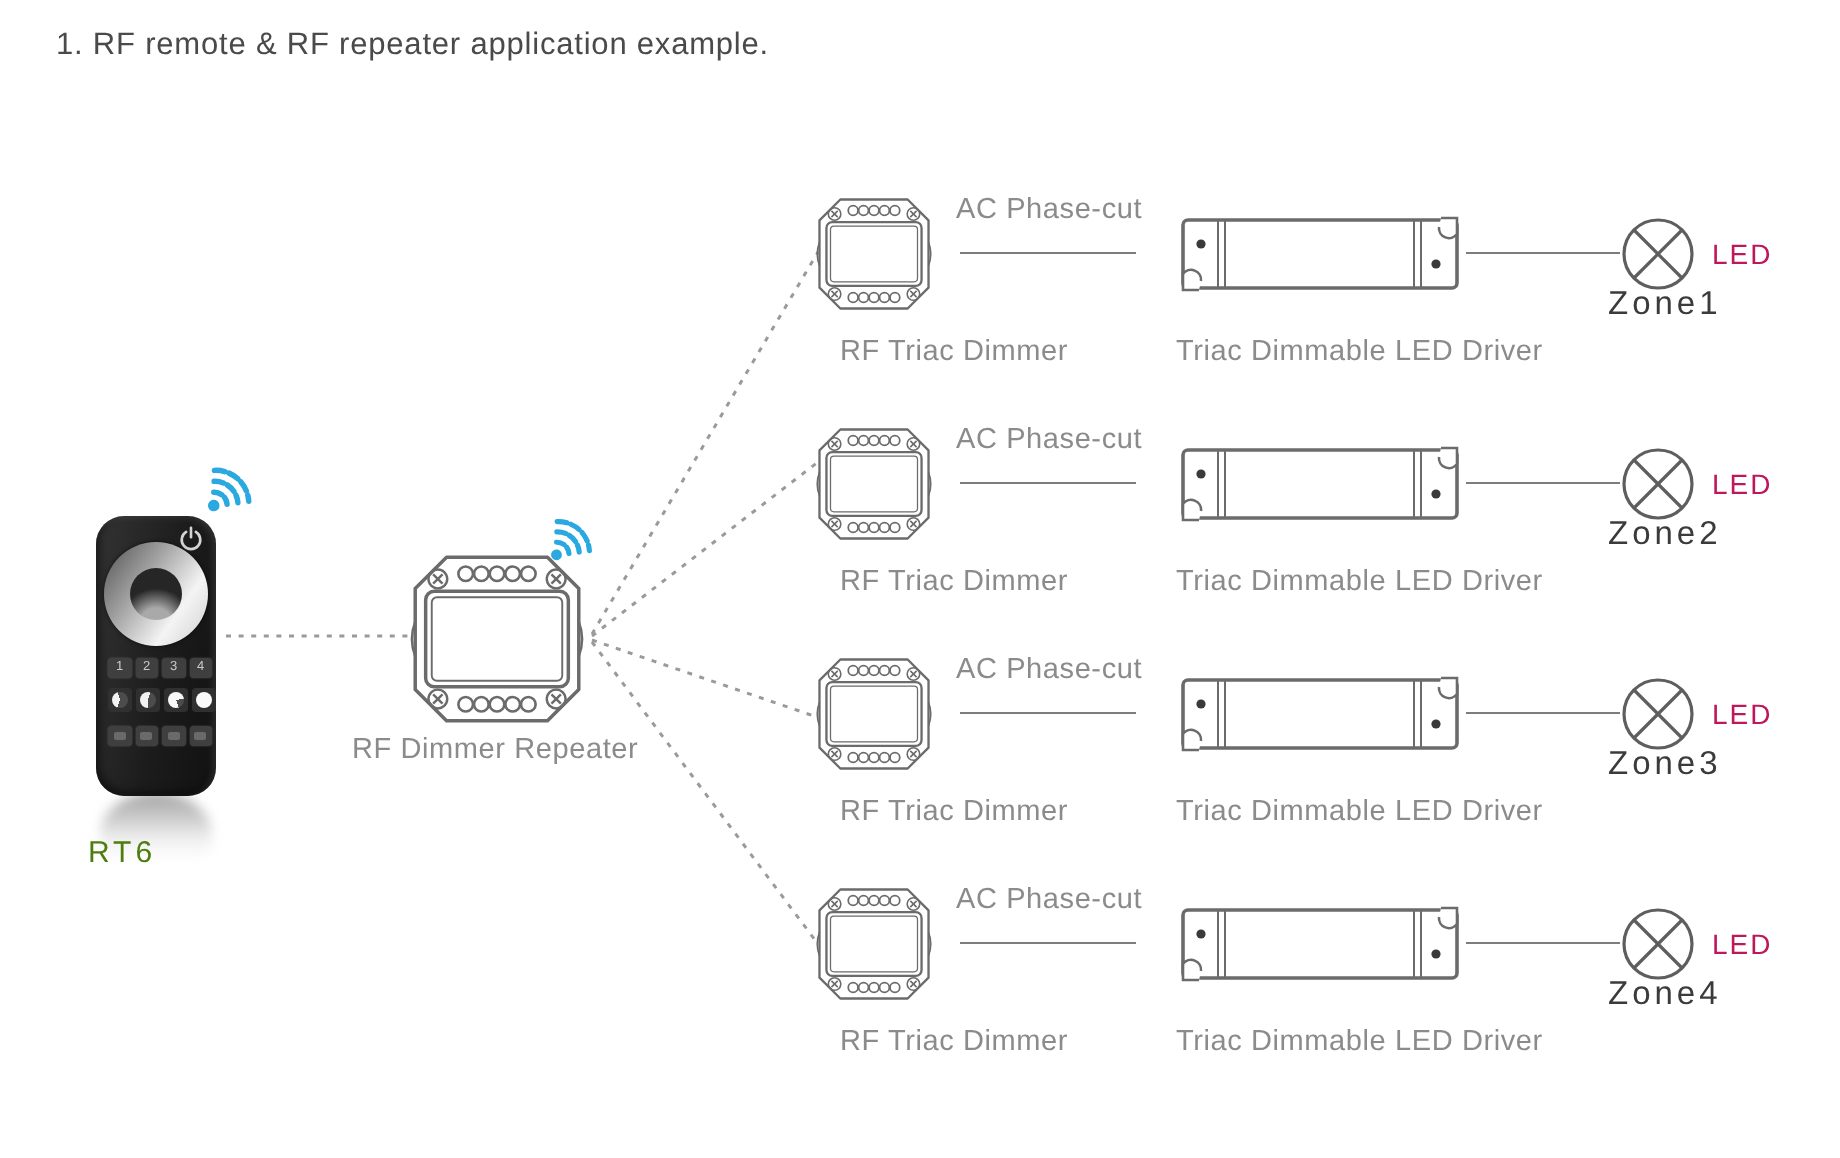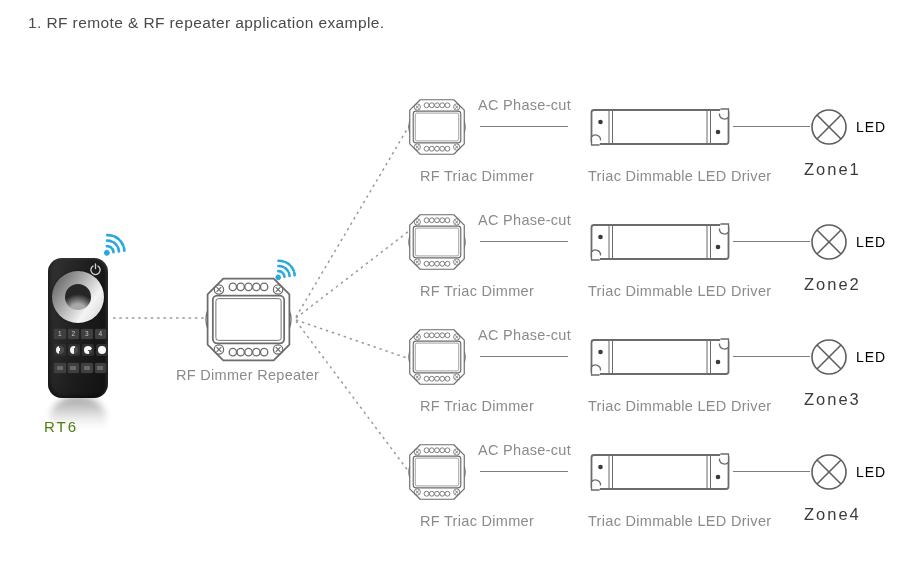--- a/index.html
+++ b/index.html
@@ -7,35 +7,35 @@
     position:relative;width:920px;height:579px;background:#ffffff;
     font-family:"Liberation Sans", sans-serif;overflow:hidden;
   }
   .abs{position:absolute;}
   
   .title{
     left:28px;top:14px;font-size:15.5px;color:#4a4a4a;letter-spacing:0.4px;
   }
   .lbl{color:#8b8b8b;font-size:14.5px;letter-spacing:0.3px;white-space:nowrap;}
   .zone{color:#3b3b3b;font-size:16.5px;letter-spacing:2px;white-space:nowrap;}
-  .led-txt{color:#000000;font-size:14px;letter-spacing:1px;}
+  .led-txt{color:#be185d;font-size:14px;letter-spacing:1px;}
   
   #links{left:0;top:0;pointer-events:none;}
   
   .row{position:absolute;left:400px;width:520px;height:120px;}
   .row .dimmer-svg{position:absolute;left:8px;top:31px;}
   .row .dimmer-lbl{position:absolute;left:20px;top:101px;}
   .row .phase-lbl{position:absolute;left:78px;top:30px;width:92px;text-align:left;}
   .row .phase-line{position:absolute;left:80px;top:59px;width:88px;border-top:1.4px solid #7d7d7d;}
   .row .driver-svg{position:absolute;left:190px;top:38px;}
   .row .driver-lbl{position:absolute;left:188px;top:101px;}
   .row .wire{position:absolute;left:333px;top:59px;width:77px;border-top:1.4px solid #7d7d7d;}
   .row .led-svg{position:absolute;left:410px;top:41px;}
   .row .led-lbl{position:absolute;left:456px;top:52px;}
-  .row .zone-lbl{position:absolute;left:404px;top:93px;}
+  .row .zone-lbl{position:absolute;left:404px;top:76px;}
   
   .remote-body{
     left:48px;top:258px;width:60px;height:140px;border-radius:14px;
     background:linear-gradient(100deg,#343434 0%,#1c1c1c 55%,#111 100%);
     box-shadow:inset -2px 1px 3px rgba(255,255,255,0.10), inset 2px -2px 4px rgba(0,0,0,0.5);
   }
   .remote-shadow{
     left:50px;top:396px;width:56px;height:42px;border-radius:50% 50% 40% 40%;
     background:linear-gradient(180deg,rgba(45,45,45,0.45),rgba(120,120,120,0.12) 55%,transparent 80%);
     filter:blur(3px);

